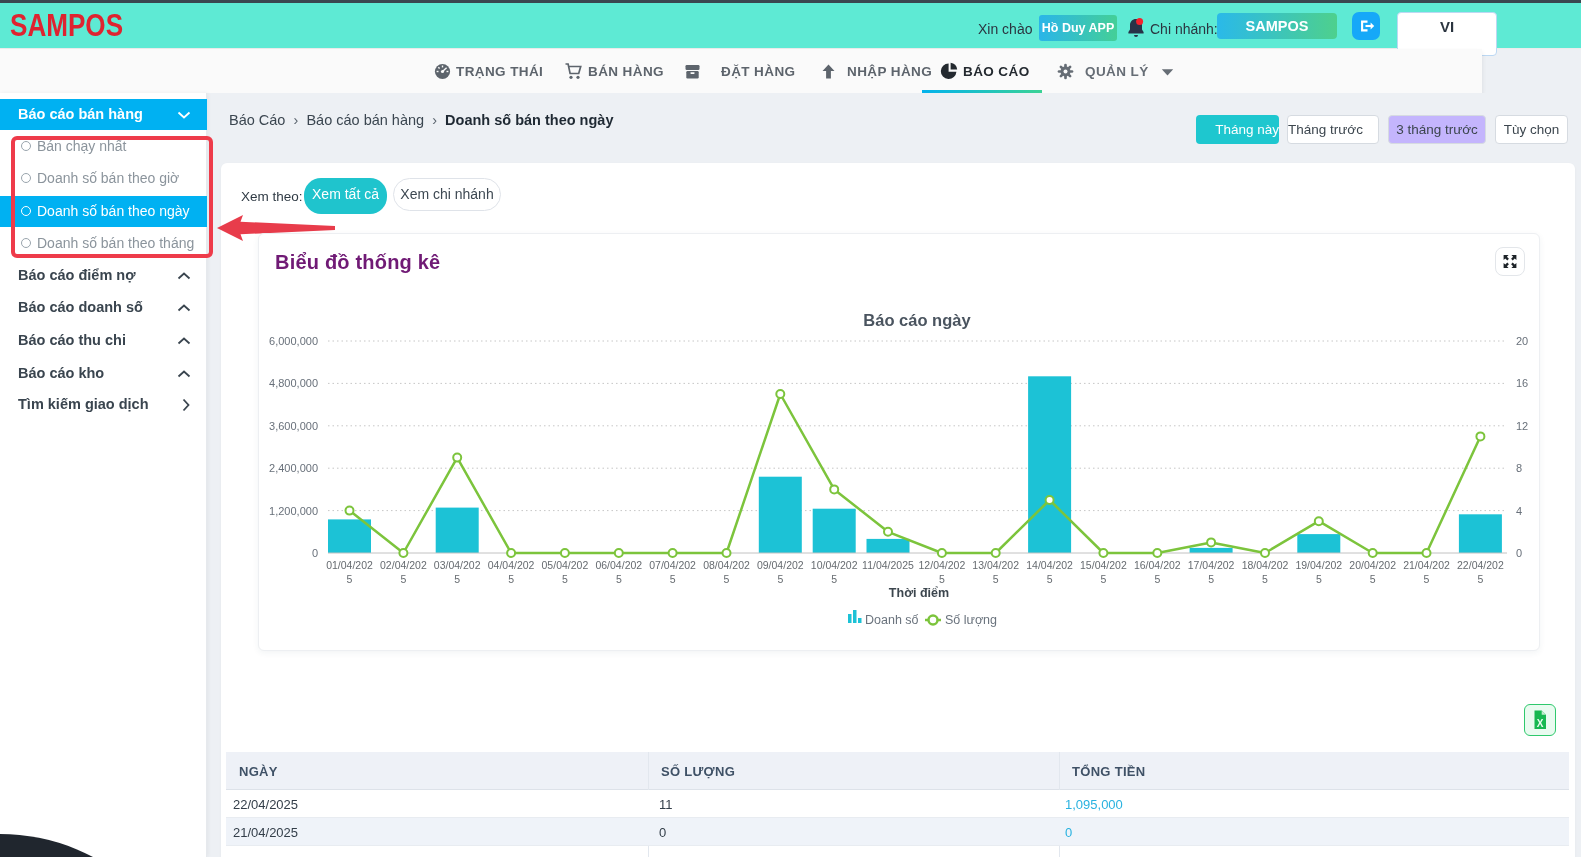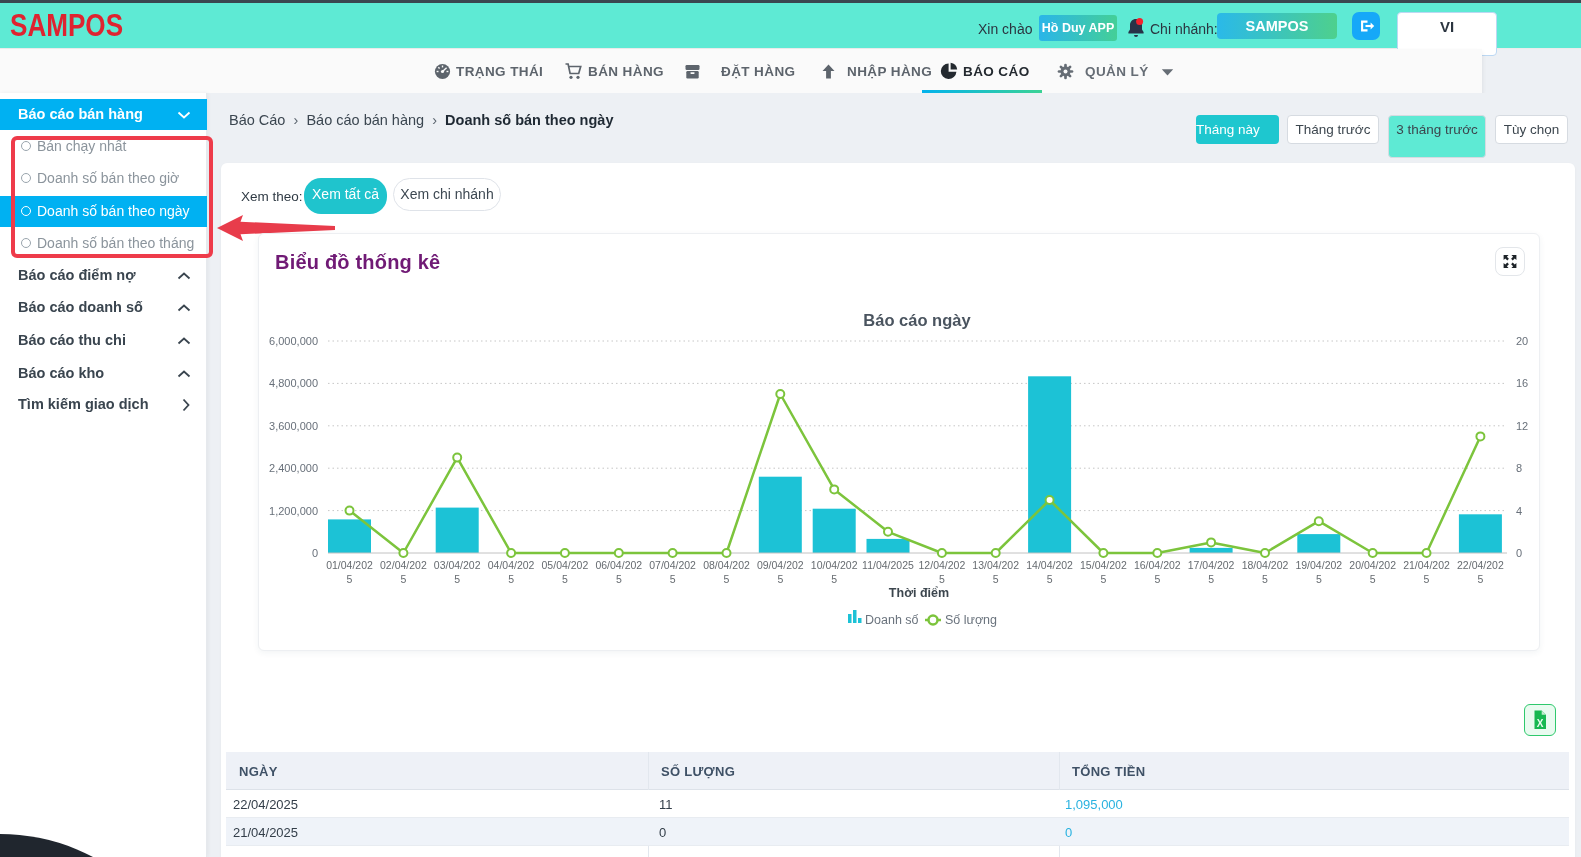--- a/index.html
+++ b/index.html
@@ -139,23 +139,23 @@
     <path d="M1.5 1.5 6.5 7 1.5 12.5" fill="none" stroke="#3a454f" stroke-width="1.8"></path>
   </svg>
 
 <div class="abs" style="left:11px;top:136px;width:202px;height:122px;border:4px solid #ee3b4a;border-radius:6px"></div>
 <svg class="abs" style="left:214px;top:212px" width="124" height="34" viewBox="0 0 124 34">
   <polygon points="3,16 29,3 26.5,9.7 121,14 121,18 26.5,22.3 29,29" fill="#e83c4b"></polygon>
 </svg>
 
 <div class="abs" style="left:229px;top:112px;font-size:14.5px;color:#3b4650">Báo Cáo&nbsp;&nbsp;<span style="color:#5a646e">›</span>&nbsp;&nbsp;Báo cáo bán hàng&nbsp;&nbsp;<span style="color:#5a646e">›</span>&nbsp;&nbsp;<b style="color:#1f2933">Doanh số bán theo ngày</b></div>
 
-<div class="abs" style="left:1196px;top:115px;width:83px;height:29px;background:#1ec7cf;border-radius:4px;color:#fff;font-size:13.5px;text-align:left;line-height:29px">Tháng này</div>
-<div class="abs" style="left:1287px;top:115px;width:92px;height:29px;background:#fff;border:1px solid #d6dbe1;border-radius:4px;color:#3c464e;font-size:13.5px;text-align:center;line-height:27px">Tháng trước</div>
-<div class="abs" style="left:1388px;top:115px;width:98px;height:43px;background:#5eead4;border:1px solid #d6dbe1;border-radius:4px;color:#3c464e;font-size:13.5px;text-align:center;line-height:27px">3 tháng trước</div>
+<div class="abs" style="left:1196px;top:115px;width:83px;height:29px;background:#1ec7cf;border-radius:4px;color:#fff;font-size:13.5px;text-align:right;line-height:29px">Tháng này</div>
+<div class="abs" style="left:1287px;top:115px;width:92px;height:29px;background:#fff;border:1px solid #d6dbe1;border-radius:4px;color:#3c464e;font-size:13.5px;text-align:left;line-height:27px">Tháng trước</div>
+<div class="abs" style="left:1388px;top:115px;width:98px;height:29px;background:#c4b5fd;border:1px solid #d6dbe1;border-radius:4px;color:#3c464e;font-size:13.5px;text-align:center;line-height:27px">3 tháng trước</div>
 <div class="abs" style="left:1495px;top:115px;width:73px;height:29px;background:#fff;border:1px solid #d6dbe1;border-radius:4px;color:#3c464e;font-size:13.5px;text-align:center;line-height:27px">Tùy chọn</div>
 
 <div class="abs" style="left:241px;top:189px;font-size:13.5px;color:#2f3a44">Xem theo:</div>
 <div class="abs" style="left:304px;top:178px;width:83px;height:36px;background:#1fc4cd;border-radius:17px;color:#fff;font-size:14px;text-align:center;line-height:33px">Xem tất cả</div>
 <div class="abs" style="left:393px;top:178px;width:108px;height:33px;background:#fff;border:1px solid #dfe3e9;border-radius:17px;color:#3d4852;font-size:14px;text-align:center;line-height:31px">Xem chi nhánh</div>
 
 <div class="abs" style="left:258px;top:233px;width:1282px;height:418px;background:#fff;border:1px solid #edeff2;border-radius:6px;box-shadow:0 2px 6px rgba(40,60,90,0.06)">
   <div class="abs" style="left:16px;top:17px;font-size:20px;font-weight:bold;color:#701a75;letter-spacing:0.2px">Biểu đồ thống kê</div>
   <div class="abs" style="left:1236px;top:13px;width:30px;height:29px;border:1px solid #e3e6ea;border-radius:8px;background:#fff">
     <svg width="28" height="27" viewBox="0 0 28 27">

